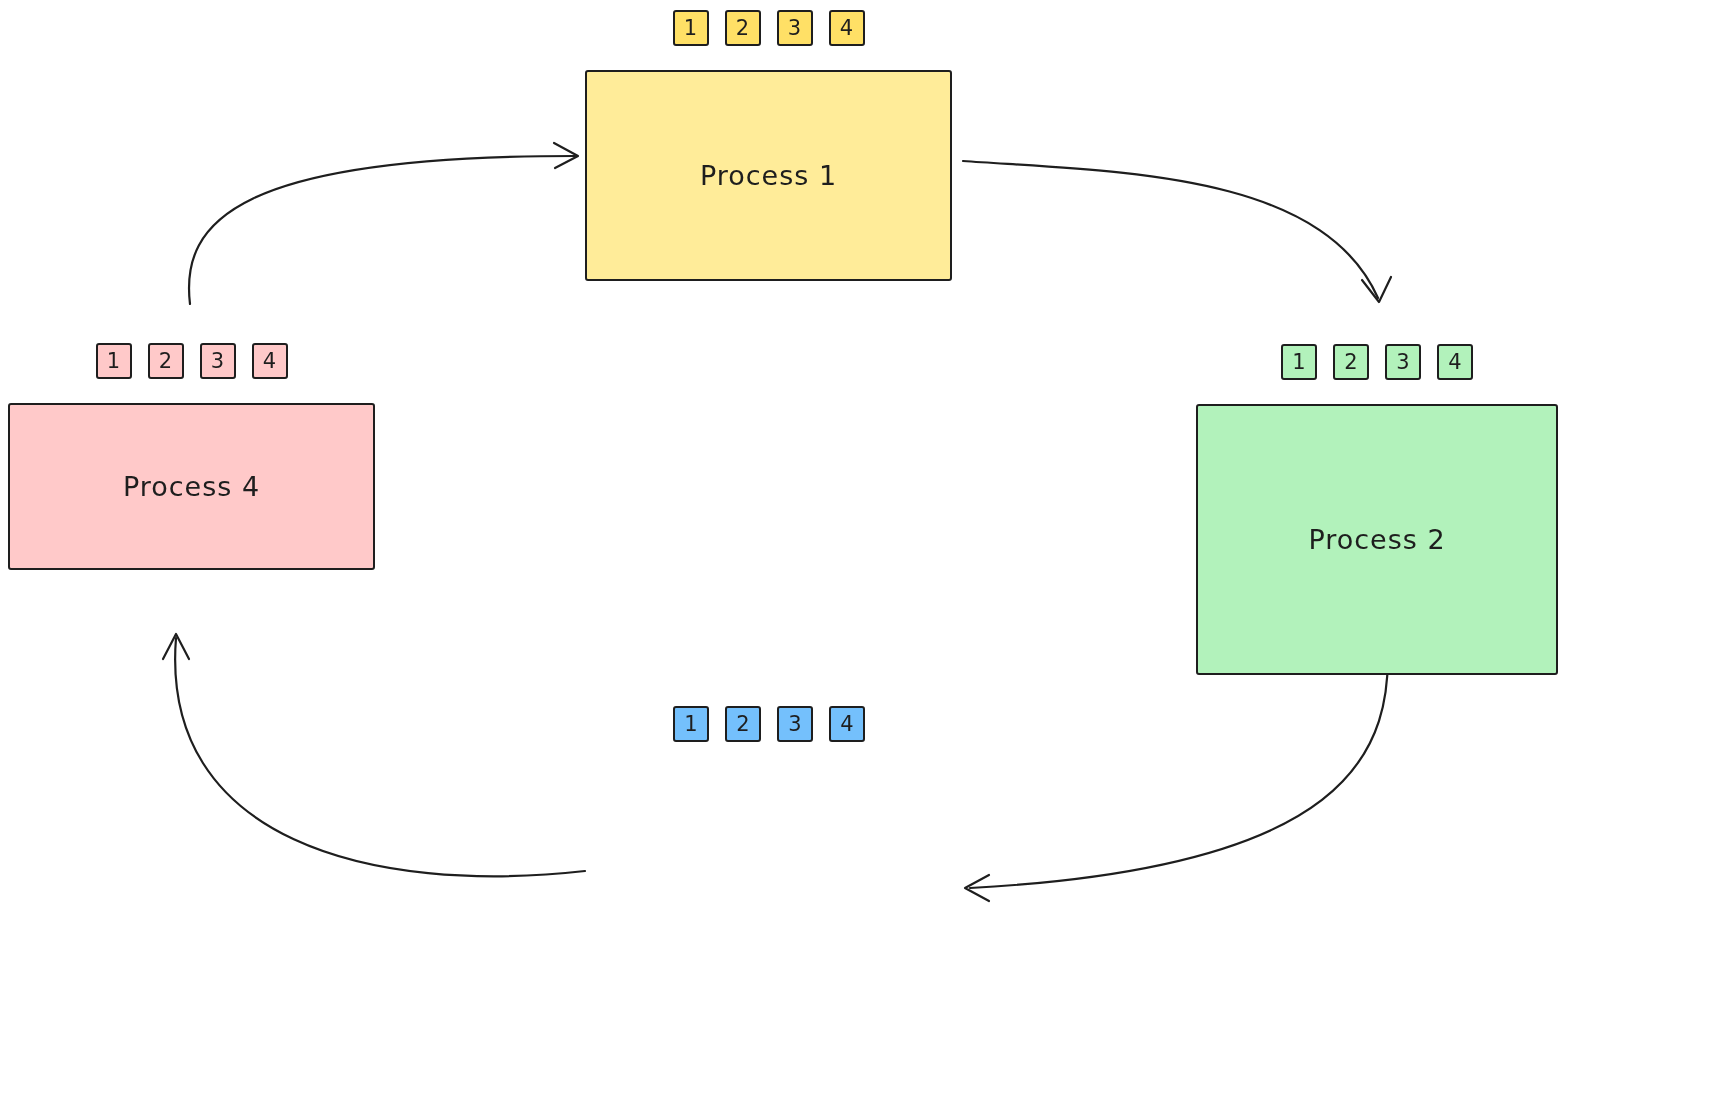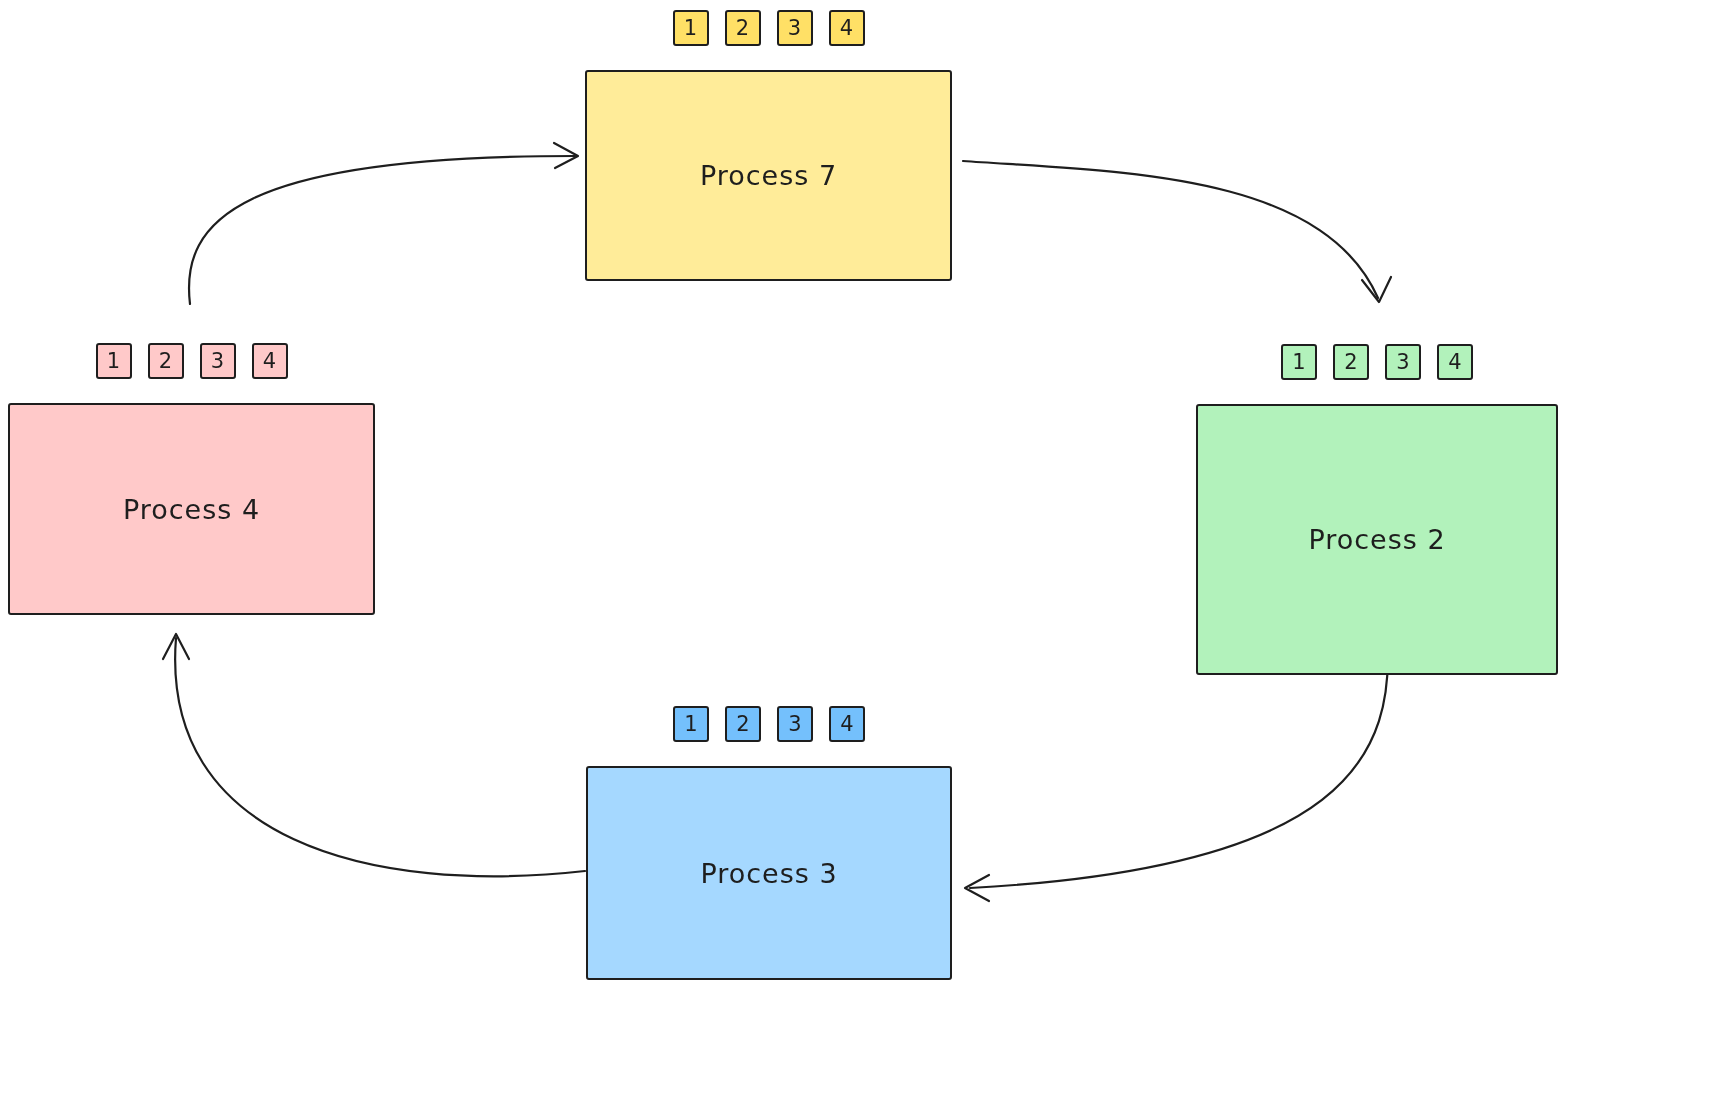--- a/index.html
+++ b/index.html
@@ -36,21 +36,21 @@
     font-size: 27px; letter-spacing: 1px;
   }
   
   .g1 { left: 585px; top: 10px;  width: 367px; }
   .g1 .box { height: 211px; }
   .g2 { left: 1196px; top: 344px; width: 362px; }
   .g2 .box { height: 271px; }
   .g3 { left: 586px; top: 706px; width: 366px; }
   .g3 .box { height: 214px; }
   .g4 { left: 8px;  top: 343px; width: 367px; }
-  .g4 .box { height: 212px; }
+  .g4 .box { height: 167px; }
   .arrow-path {
     fill: none; stroke: #1e1e1e; stroke-width: 2.2;
     stroke-linecap: round; stroke-linejoin: round;
   }
 </style>
 </head>
 <body>
 
 <div class="canvas">
 
@@ -74,21 +74,21 @@
   </svg>
 
   <div class="group g1">
     <div class="token-row">
       <div class="token" style="background: rgb(255, 224, 102);">1</div>
       <div class="token" style="background: rgb(255, 224, 102);">2</div>
       <div class="token" style="background: rgb(255, 224, 102);">3</div>
       <div class="token" style="background: rgb(255, 224, 102);">4</div>
     </div>
     <div class="box" style="background: rgb(255, 236, 153);">
-      <span>Process 7</span>
+      <span>Process 1</span>
     </div>
   </div>
 
   <div class="group g2">
     <div class="token-row">
       <div class="token" style="background: rgb(178, 242, 187);">1</div>
       <div class="token" style="background: rgb(178, 242, 187);">2</div>
       <div class="token" style="background: rgb(178, 242, 187);">3</div>
       <div class="token" style="background: rgb(178, 242, 187);">4</div>
     </div>
@@ -97,23 +97,20 @@
     </div>
   </div>
 
   <div class="group g3">
     <div class="token-row">
       <div class="token" style="background: rgb(116, 192, 252);">1</div>
       <div class="token" style="background: rgb(116, 192, 252);">2</div>
       <div class="token" style="background: rgb(116, 192, 252);">3</div>
       <div class="token" style="background: rgb(116, 192, 252);">4</div>
     </div>
-    <div class="box" style="background: rgb(165, 216, 255);">
-      <span>Process 3</span>
-    </div>
   </div>
 
   <div class="group g4">
     <div class="token-row">
       <div class="token" style="background: rgb(255, 201, 201);">1</div>
       <div class="token" style="background: rgb(255, 201, 201);">2</div>
       <div class="token" style="background: rgb(255, 201, 201);">3</div>
       <div class="token" style="background: rgb(255, 201, 201);">4</div>
     </div>
     <div class="box" style="background: rgb(255, 201, 201);">

